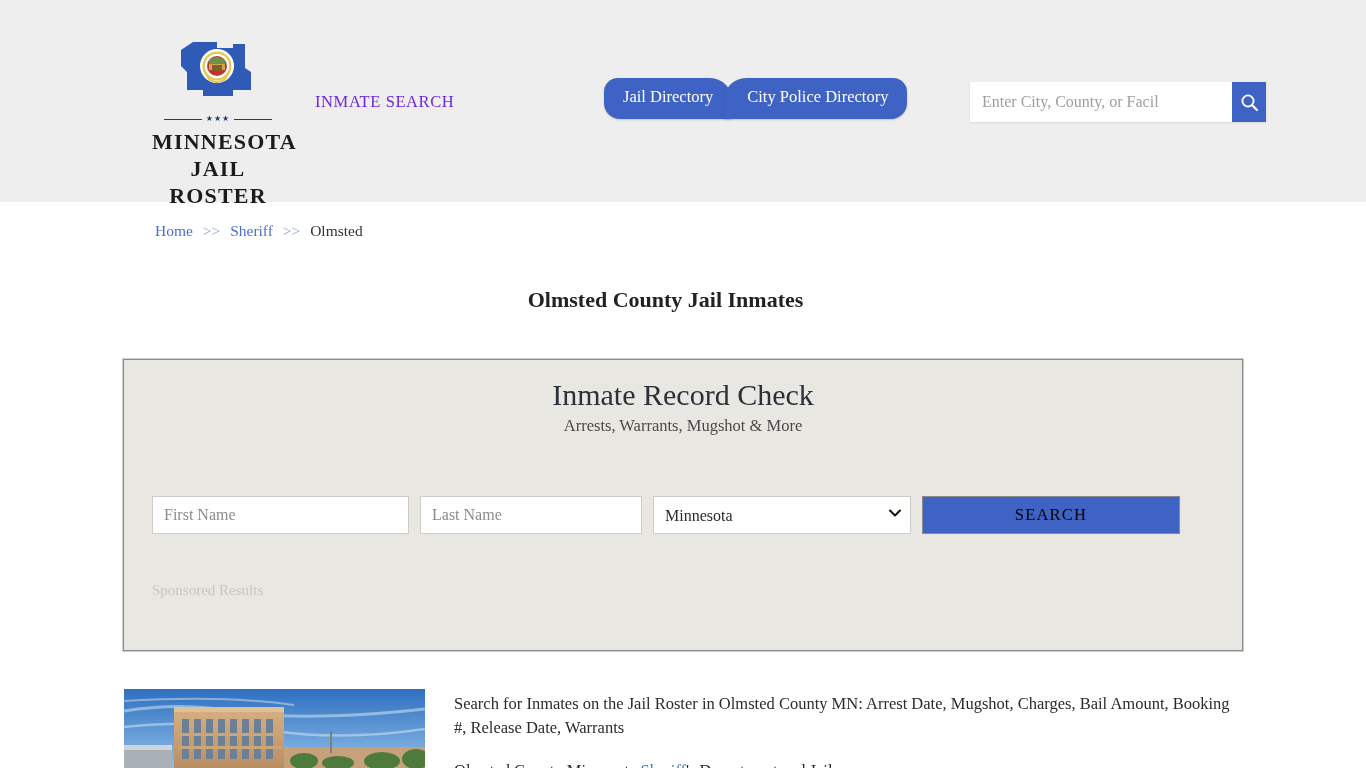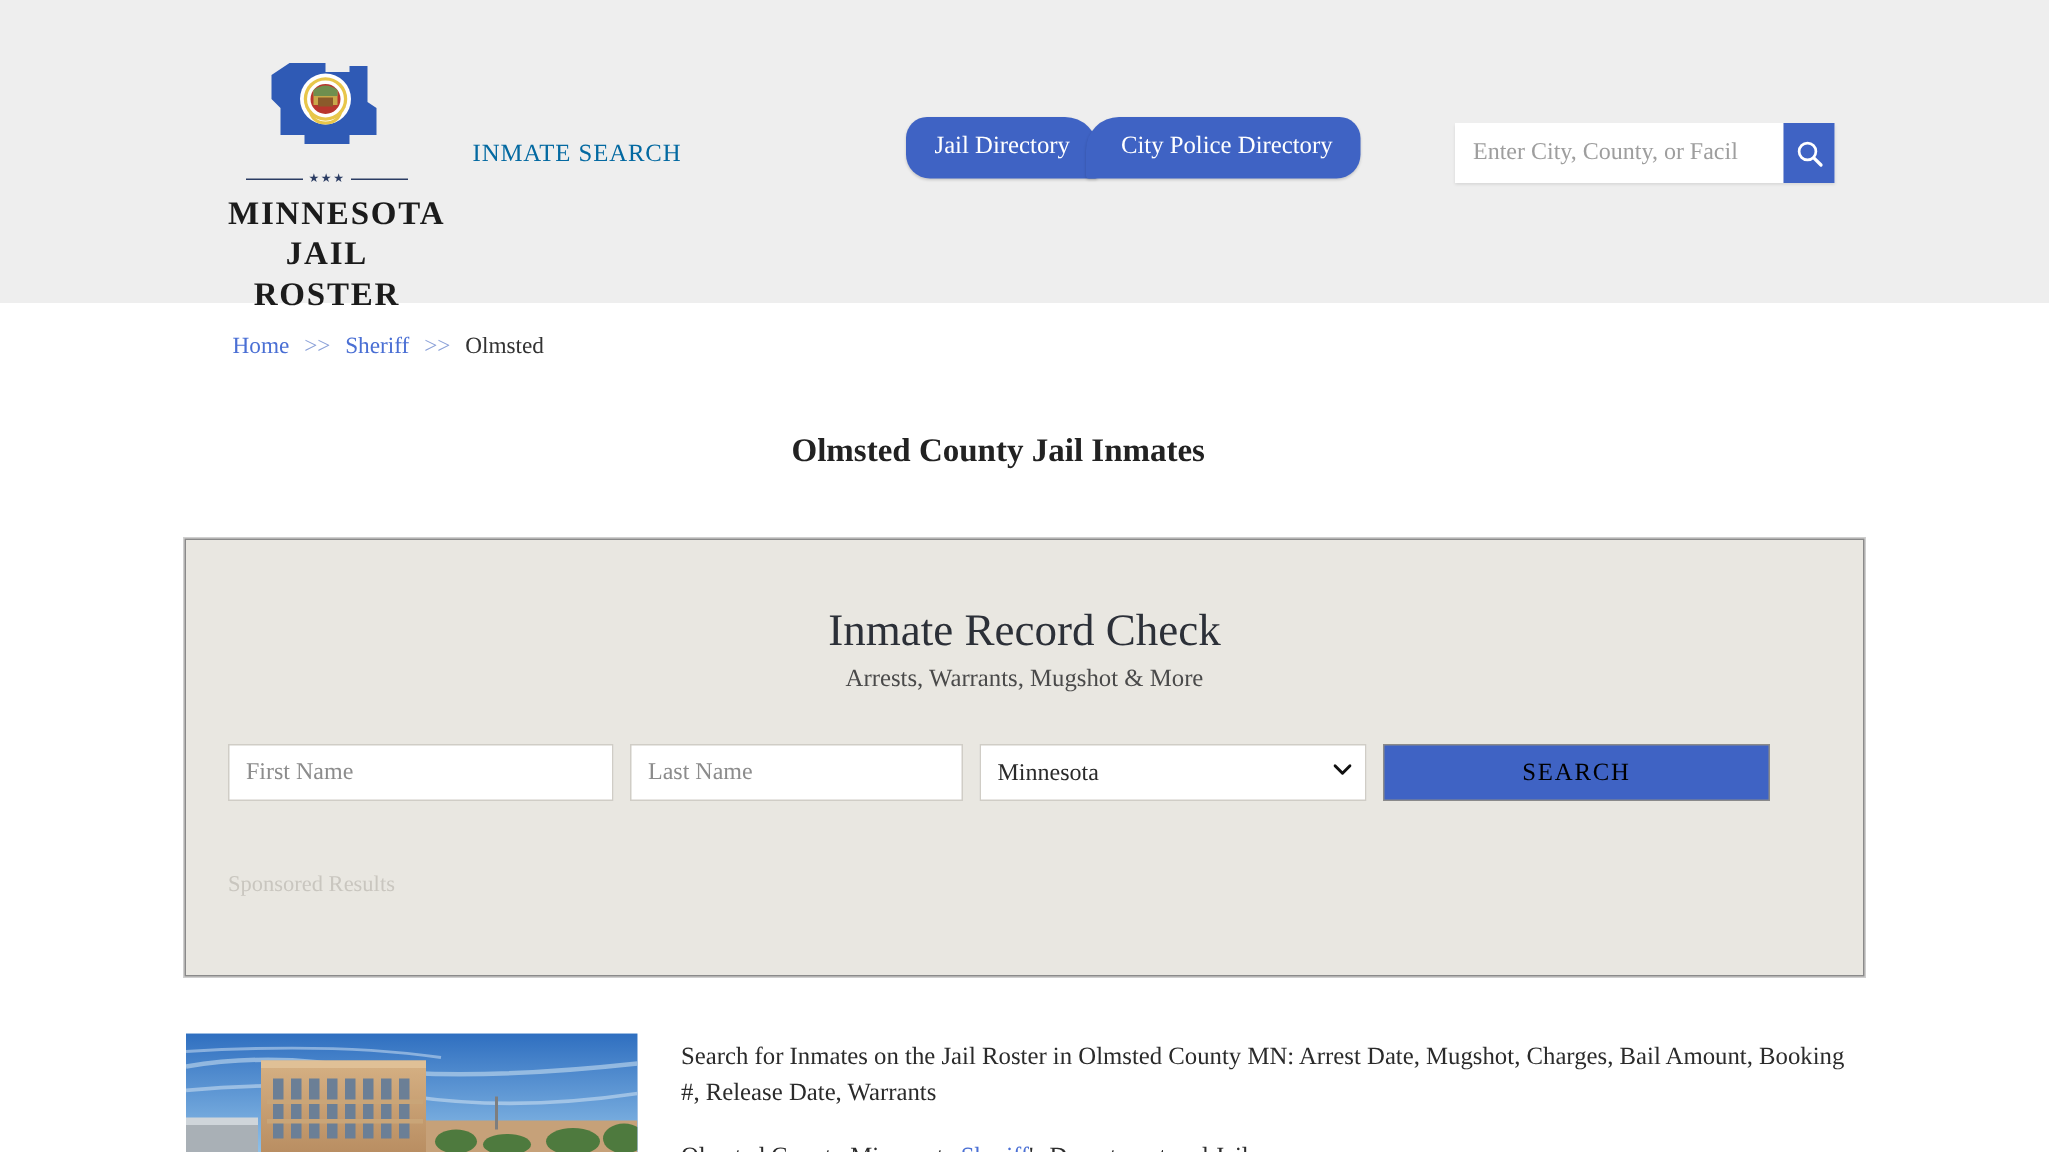--- a/index.html
+++ b/index.html
@@ -54,21 +54,21 @@
     letter-spacing:1.2px;
     color:#1b1b1b;
     line-height:1.22;
   }
 
   .tagline {
     position:absolute;
     left:315px; top:92px;
     font-size:16.5px;
     letter-spacing:0.6px;
-    color:#0369a1;
+    color:#6d28d9;
     font-family:"Liberation Serif", serif;
   }
 
   .navpills {
     position:absolute;
     left:604px; top:78px;
     display:flex;
     justify-content:flex-end;
   }
   .pill {
@@ -87,21 +87,21 @@
   .pill.second { border-top-left-radius:22px; border-bottom-left-radius:2px; padding-left:23px; }
 
   .searchbox {
     position:absolute;
     left:970px; top:82px;
     display:flex;
     height:40px;
     box-shadow:0 1px 2px rgba(0,0,0,0.10);
   }
   .searchbox input {
-    width:219px; height:40px;
+    width:262px; height:40px;
     border:none;
     outline:none;
     background:#ffffff;
     padding:0 12px;
     font-size:16px;
     font-family:"Liberation Serif", serif;
     color:#555;
   }
   .searchbox input::placeholder { color:#9e9e9e; }
   .search-btn {
@@ -140,21 +140,21 @@
     left:123px; top:359px;
     width:1120px; height:292px;
     background:#e9e7e1;
     border:1px solid #8a8a8a;
     box-shadow:inset 0 0 0 2px #e9e7e1, 0 0 0 1px #cfcfcf;
   }
   .card-title {
     text-align:center;
     font-size:30px;
     color:#2c3038;
-    margin-top:44px;
+    margin-top:18px;
     font-family:"Liberation Serif", serif;
   }
   .card-sub {
     text-align:center;
     font-size:16.5px;
     color:#4a4a4a;
     margin-top:4px;
     font-family:"Liberation Serif", serif;
   }
   .form-row {

